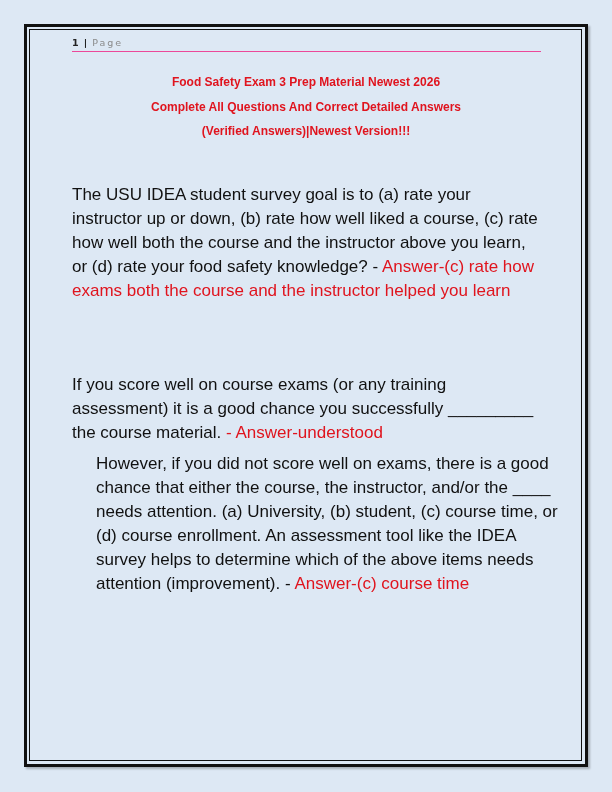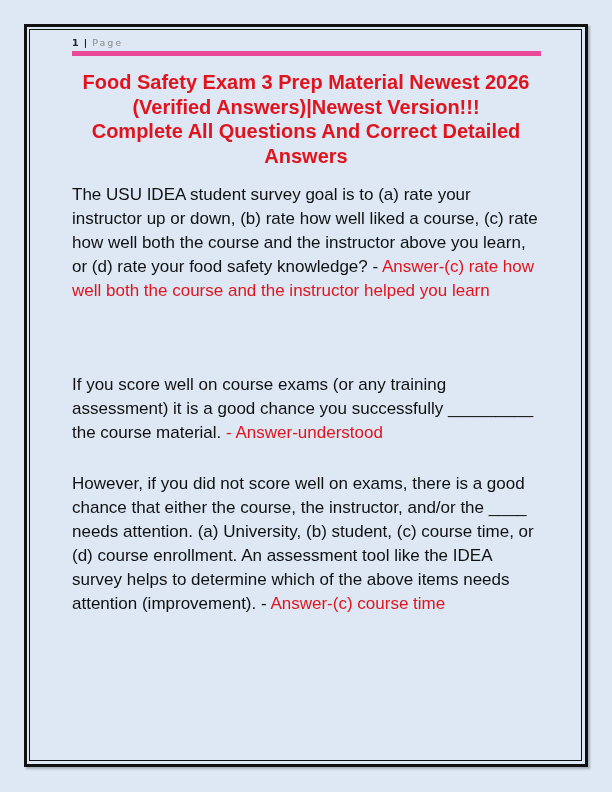--- a/index.html
+++ b/index.html
@@ -30,21 +30,21 @@
     width: 551px;
     height: 730px;
     border: 1px solid #111;
   }
   .page-header {
     position: absolute;
     left: 72px;
     top: 36px;
     width: 469px;
     height: 15px;
-    border-bottom: 5px solid #ec4899;
+    border-bottom: 1px solid #ec4899;
     font-family: "DejaVu Sans", sans-serif;
     font-size: 9.5px;
     line-height: 14px;
     color: #222;
   }
   .page-header .num {
     font-weight: bold;
   }
   .page-header .sep {
     font-weight: bold;
@@ -55,58 +55,58 @@
     letter-spacing: 2px;
   }
   .doc-title {
     position: absolute;
     left: 60px;
     top: 70px;
     width: 492px;
     text-align: center;
     color: #e0141e;
     font-weight: bold;
-    font-size: 20px;
+    font-size: 12px;
     line-height: 24.5px;
   }
   .qa {
     position: absolute;
     left: 72px;
     width: 470px;
     font-size: 17px;
     line-height: 24px;
     color: #111;
   }
   .answer {
     color: #e0141e;
   }
   #qa1 { top: 183px; }
   #qa2 { top: 373px; }
-  #qa3 { top: 472px; }
+  #qa3 { top: 452px; margin-left: 24px; }
 </style>
 </head>
 <body>
 
 <div class="page-border-outer"></div>
 <div class="page-border-inner"></div>
 
 <div class="page-header">
   <span class="num">1</span>
   <span class="sep">|</span>
   <span class="label">Page</span>
 </div>
 
 <div class="doc-title">
   <div>Food Safety Exam 3 Prep Material Newest 2026</div>
+  <div>Complete All Questions And Correct Detailed Answers</div>
   <div>(Verified Answers)|Newest Version!!!</div>
-  <div>Complete All Questions And Correct Detailed Answers</div>
 </div>
 
 <div class="qa" id="qa1">
-  <span>The USU IDEA student survey goal is to (a) rate your instructor up or down, (b) rate how well liked a course, (c) rate how well both the course and the instructor above you learn, or (d) rate your food safety knowledge? - </span><span class="answer">Answer-(c) rate how well both the course and the instructor helped you learn</span>
+  <span>The USU IDEA student survey goal is to (a) rate your instructor up or down, (b) rate how well liked a course, (c) rate how well both the course and the instructor above you learn, or (d) rate your food safety knowledge? - </span><span class="answer">Answer-(c) rate how exams both the course and the instructor helped you learn</span>
 </div>
 
 <div class="qa" id="qa2">
   <span>If you score well on course exams (or any training assessment) it is a good chance you successfully _________ the course material. </span><span class="answer">- Answer-understood</span>
 </div>
 
 <div class="qa" id="qa3">
   <span>However, if you did not score well on exams, there is a good chance that either the course, the instructor, and/or the ____ needs attention. (a) University, (b) student, (c) course time, or (d) course enrollment. An assessment tool like the IDEA survey helps to determine which of the above items needs attention (improvement). - </span><span class="answer">Answer-(c) course time</span>
 </div>
 

